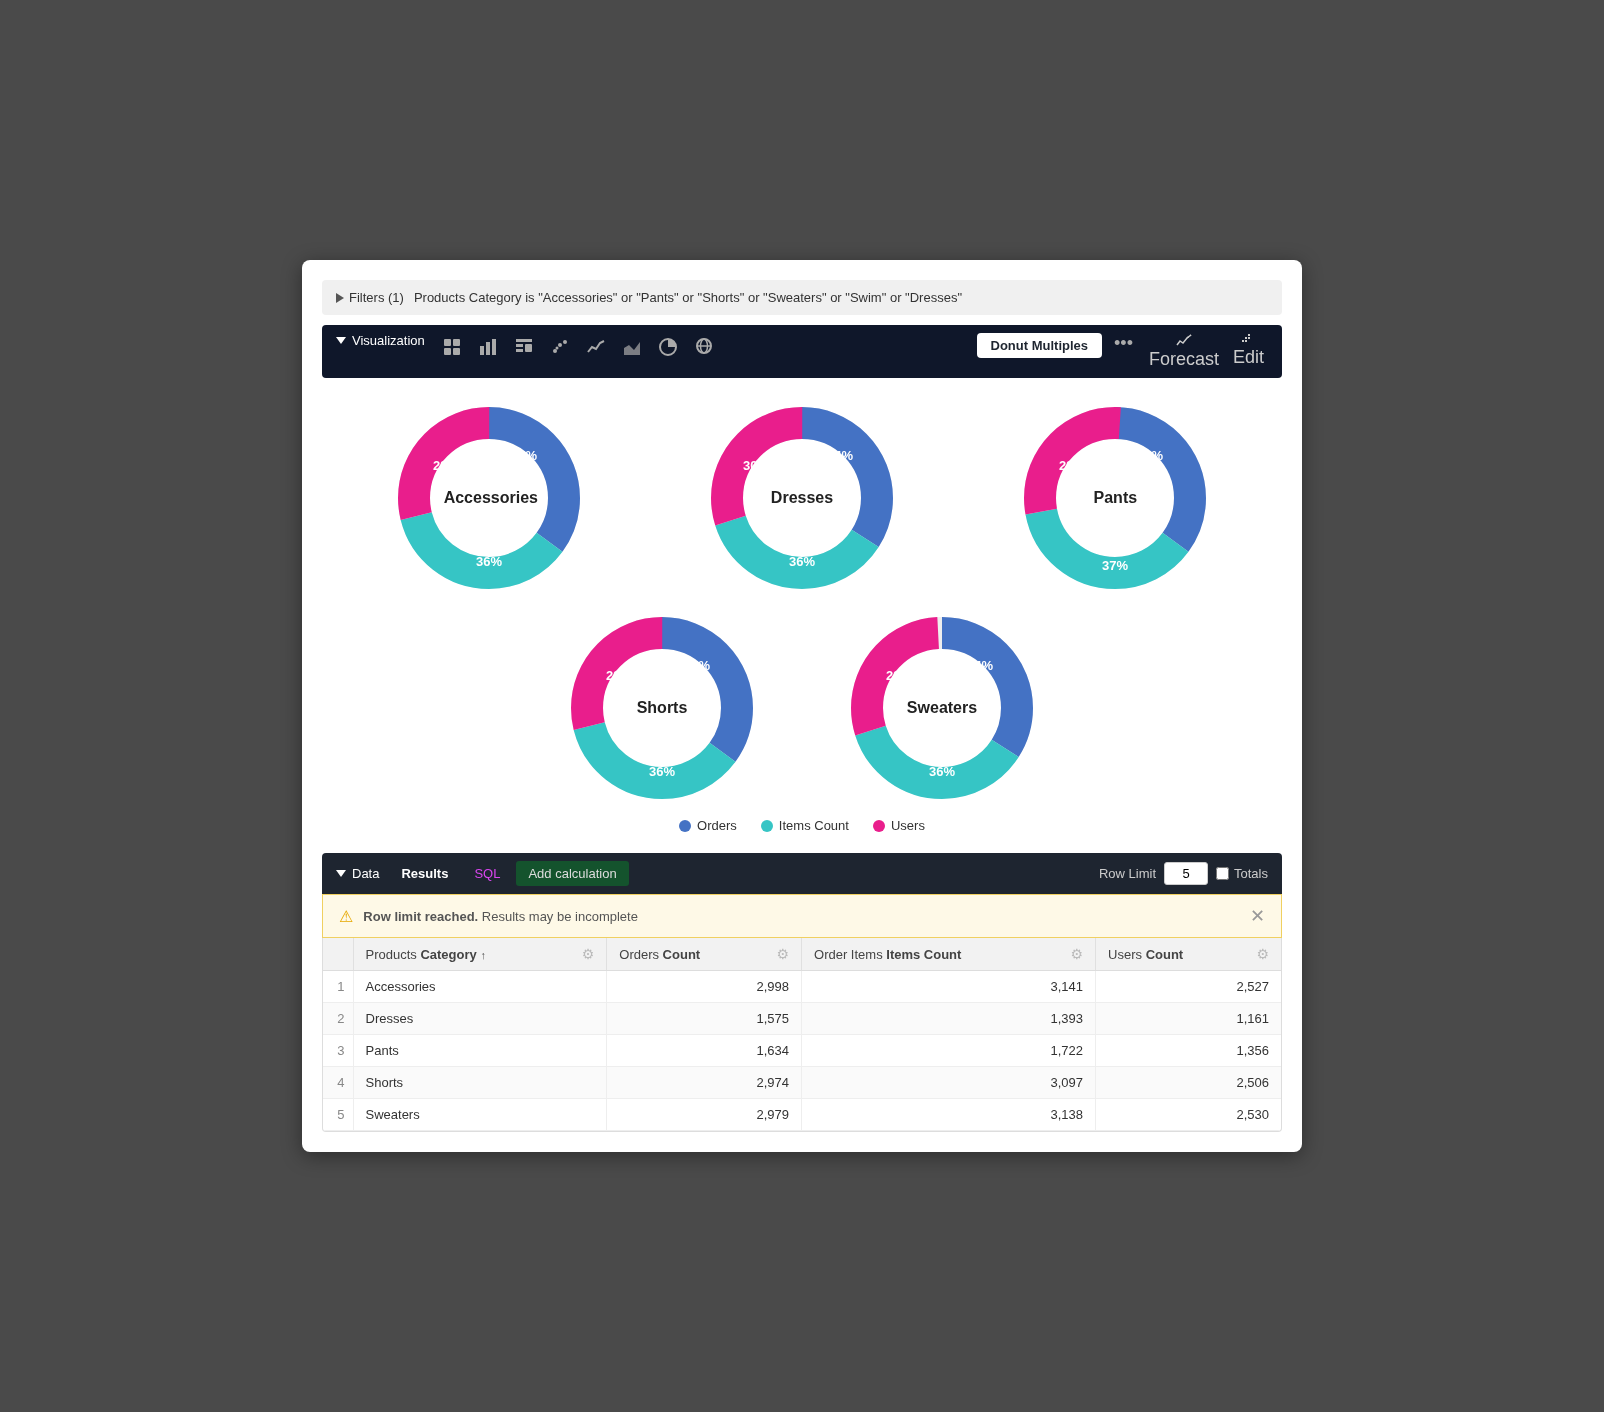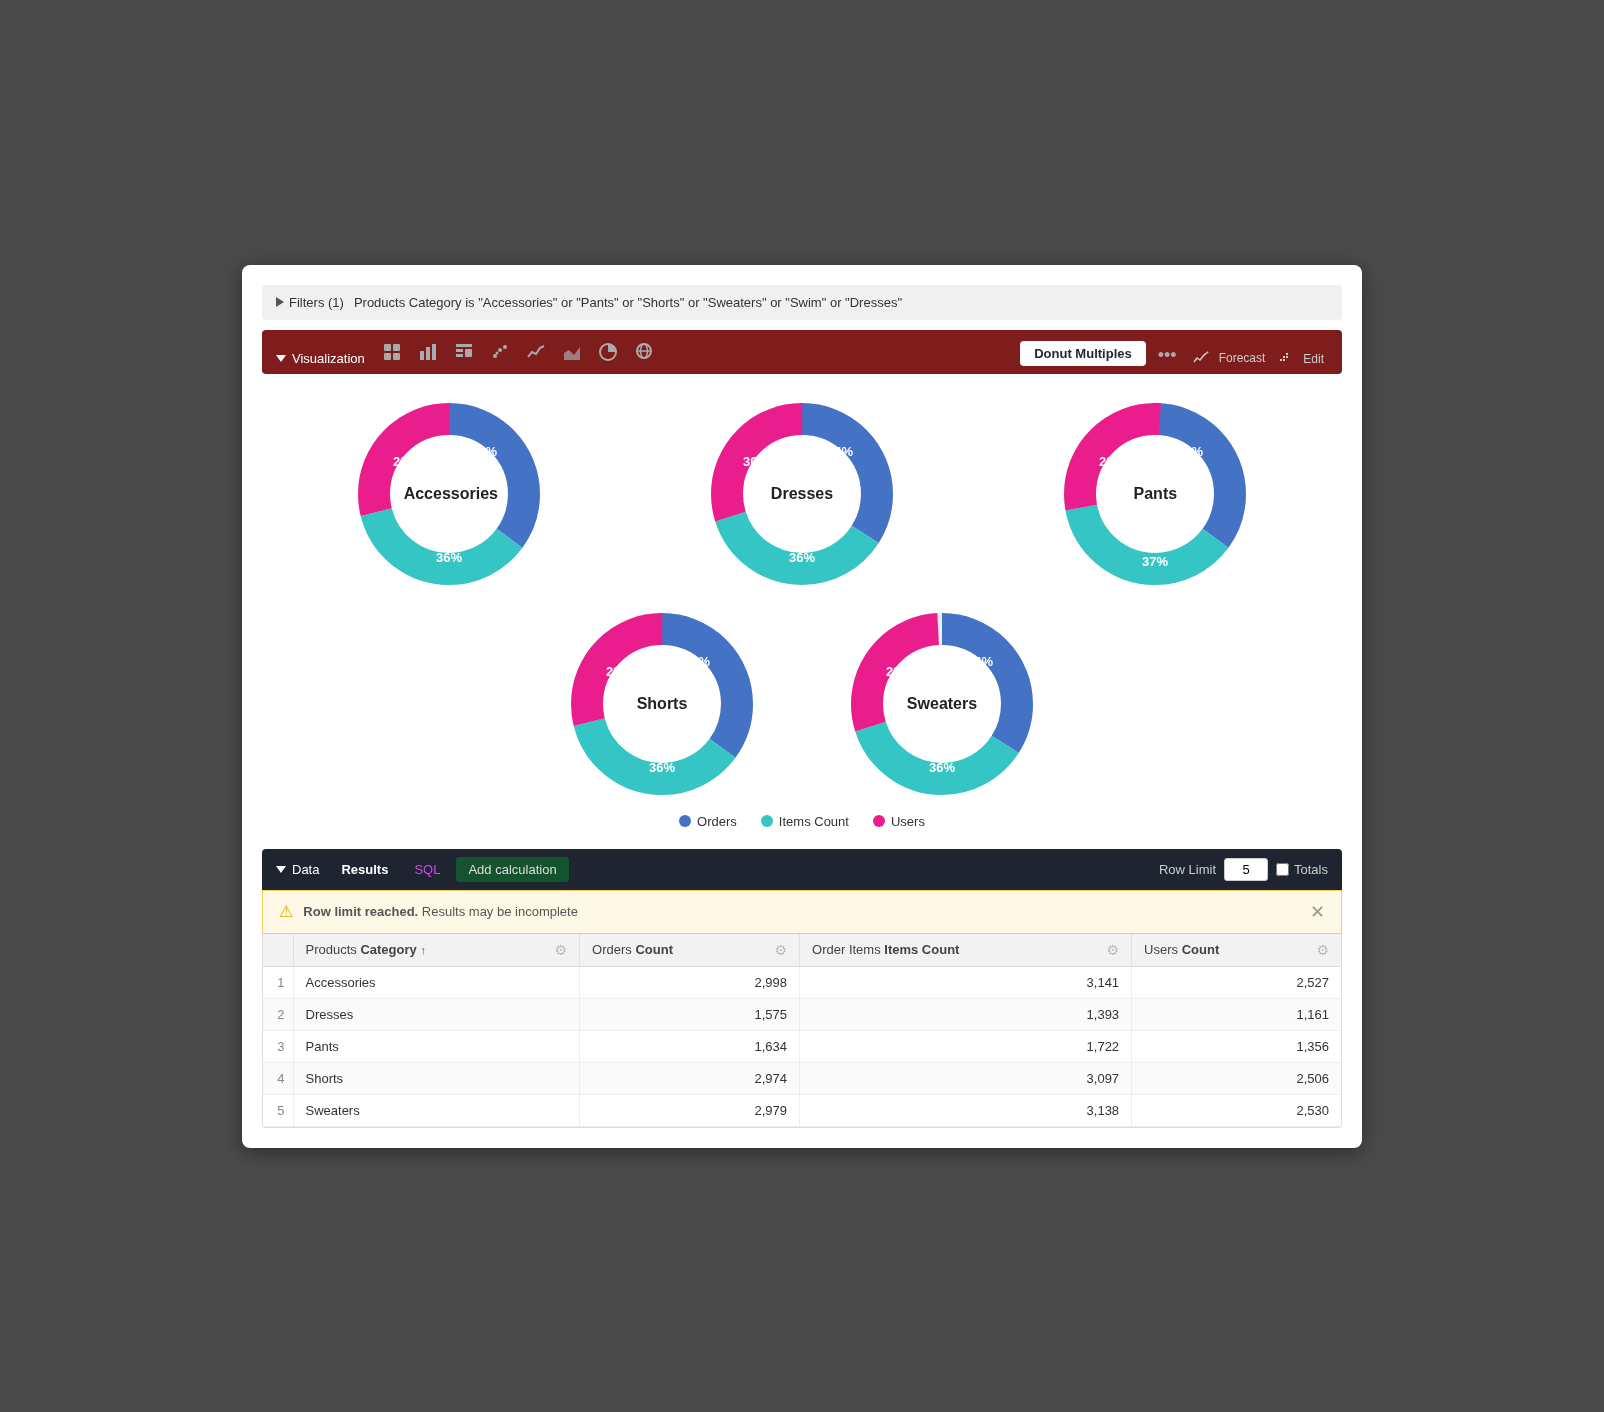--- a/index.html
+++ b/index.html
@@ -7,21 +7,21 @@
       background: #4a4a4a;
       display: flex;
       justify-content: center;
       align-items: center;
       min-height: 100vh;
       font-family: -apple-system, BlinkMacSystemFont, 'Segoe UI', sans-serif;
     }
     .main-container {
       background: #ffffff;
       border-radius: 8px;
-      width: 1120px;
+      width: 1000px;
       padding: 20px;
       box-shadow: 0 4px 20px rgba(0,0,0,0.4);
     }
     
     .filter-bar {
       background: #f0f0f0;
       border-radius: 4px;
       padding: 10px 14px;
       display: flex;
       align-items: center;
@@ -39,25 +39,25 @@
     }
     .triangle-right {
       width: 0; height: 0;
       border-top: 5px solid transparent;
       border-bottom: 5px solid transparent;
       border-left: 8px solid #555;
       display: inline-block;
     }
     
     .toolbar {
-      background: #7f1d1d;
+      background: #0f172a;
       border-radius: 4px;
       padding: 8px 14px;
       display: flex;
-      align-items: flex-end;
+      align-items: flex-start;
       gap: 6px;
       margin-bottom: 20px;
     }
     .toolbar-section-label {
       color: #fff;
       font-size: 13px;
       font-weight: 500;
       display: flex;
       align-items: center;
       gap: 6px;
@@ -90,26 +90,27 @@
       cursor: pointer;
     }
     .toolbar-dots {
       color: #aaa;
       font-size: 18px;
       cursor: pointer;
       padding: 0 6px;
     }
     .toolbar-text-btn {
       color: #ccc;
-      font-size: 12px;
-      cursor: pointer;
-      display: flex;
-      align-items: center;
-      gap: 10px;
+      font-size: 18px;
+      cursor: pointer;
+      display: flex;
+      align-items: center;
+      gap: 0;
       padding: 0 4px;
+      flex-direction: column;
     }
     .donut-container {
       display: flex;
       flex-direction: column;
       align-items: center;
       justify-content: center;
     }
     .donut-wrapper {
       position: relative;
       width: 200px;

